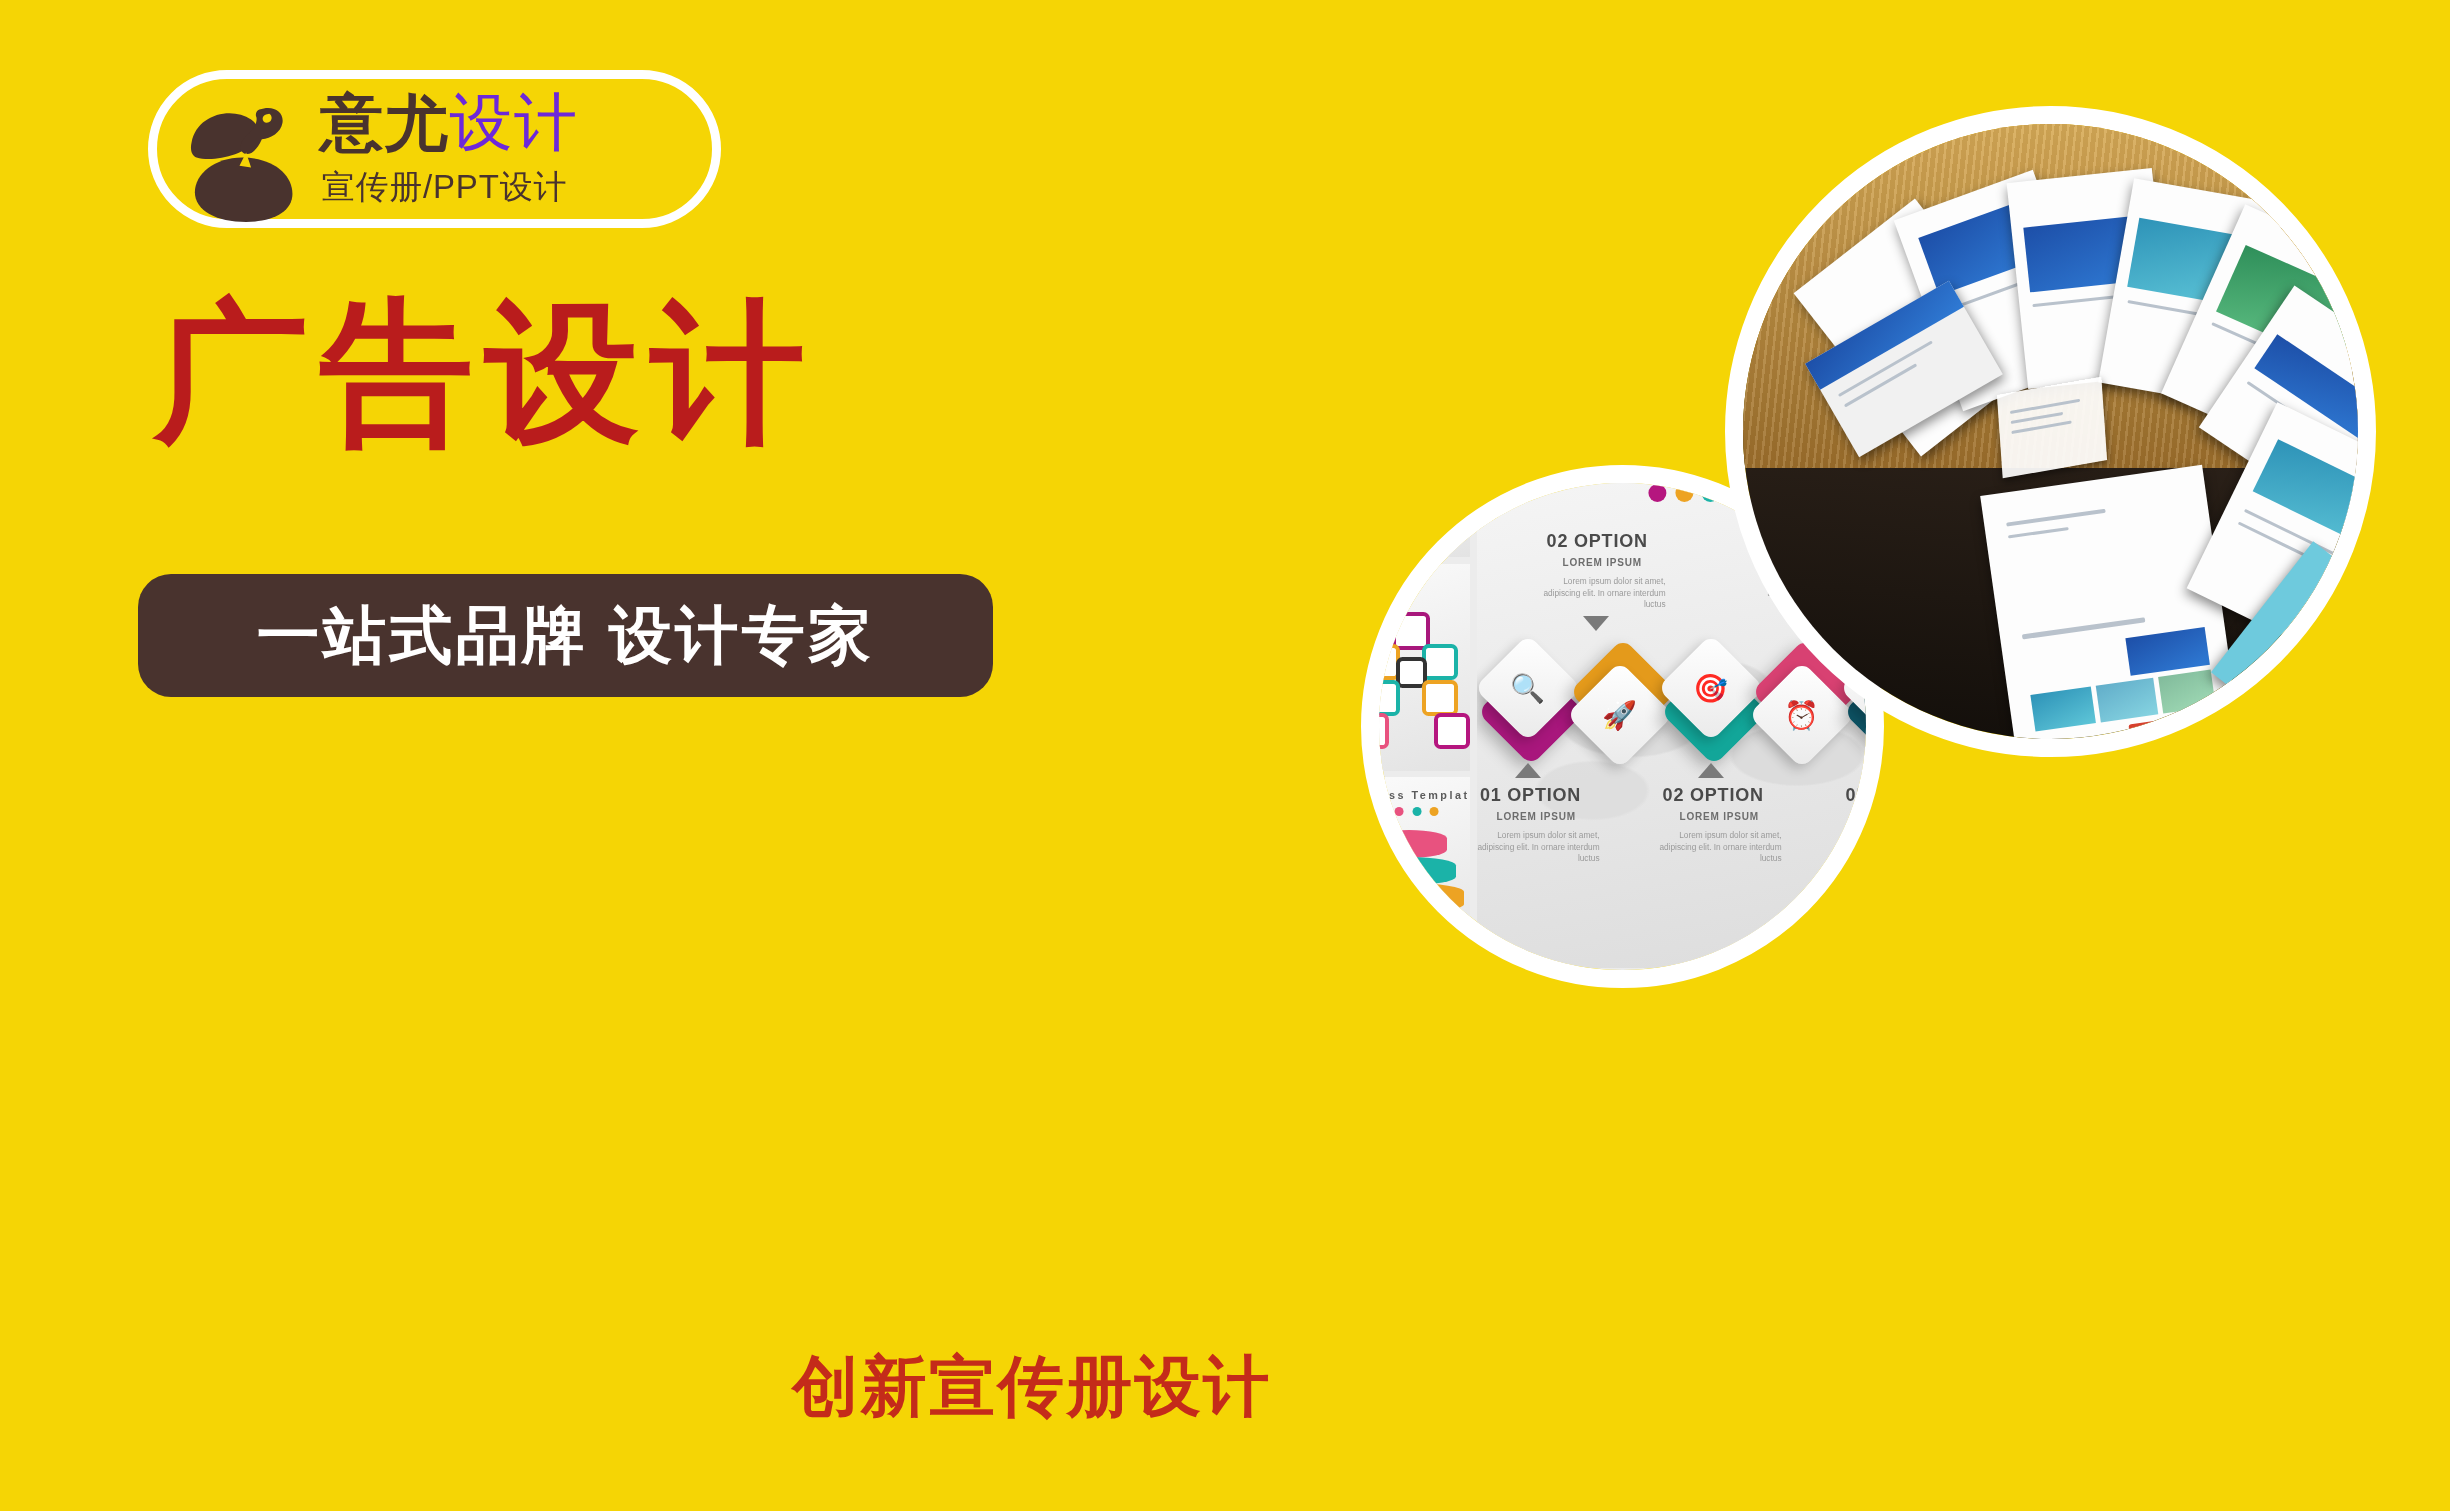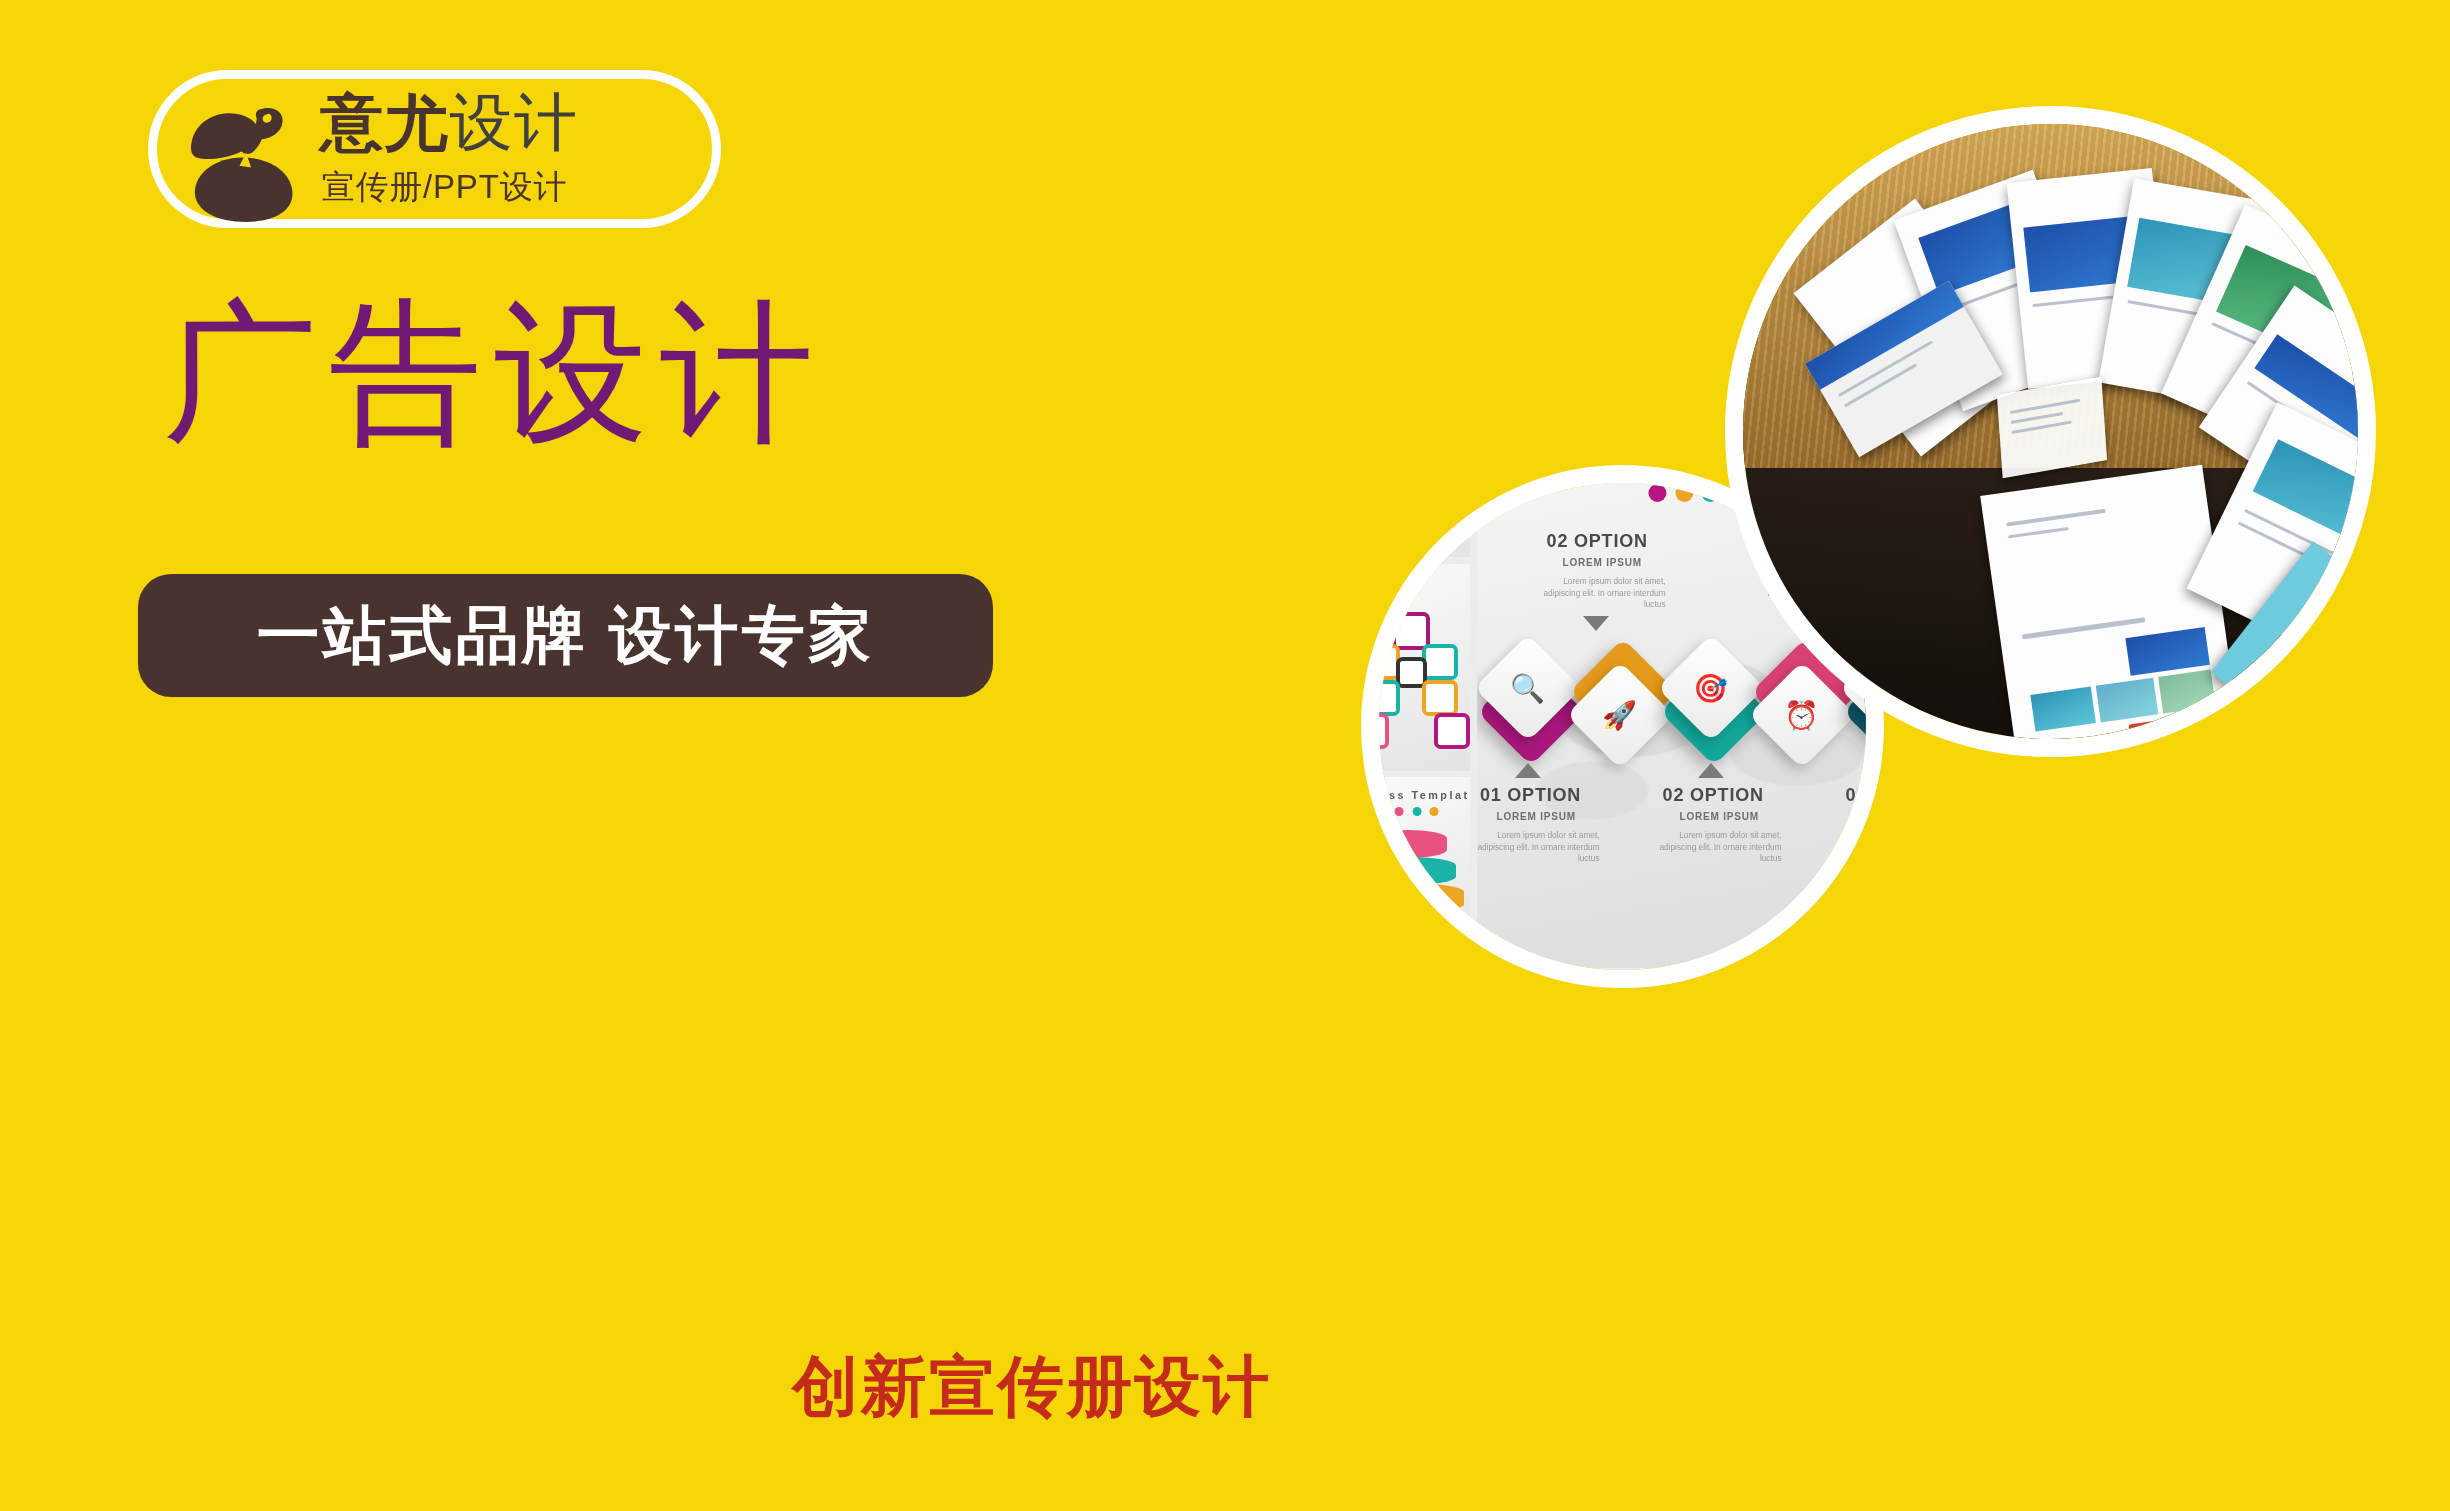--- a/index.html
+++ b/index.html
@@ -17,33 +17,33 @@
     border:9px solid #ffffff;border-radius:80px;box-sizing:border-box;
     display:flex;align-items:center;
   }
   .logo-mark{position:absolute;left:23px;top:11.6px;width:124px;height:133px;}
   .logo-text{position:absolute;left:163px;top:5px;width:390px;height:146px;}
   .logo-name{
     position:absolute;left:0;top:3.3px;
     font-size:63px;line-height:71px;color:#49332E;
     letter-spacing:1.7px;white-space:nowrap;
   }
-  .logo-name .thin{font-weight:300;color:#404040;}
+  .logo-name .thin{font-weight:300;color:#6d28d9;}
   .logo-name .bold{font-weight:900;}
   .logo-sub{
     position:absolute;left:1.7px;top:83px;
     font-size:33px;line-height:40px;color:#49332E;font-weight:500;
     letter-spacing:0.8px;white-space:nowrap;
   }
 
   
   .headline{
-    position:absolute;left:163px;top:292px;
-    font-size:154px;line-height:163px;font-weight:400;
-    color:#701a75;letter-spacing:11.6px;white-space:nowrap;
+    position:absolute;left:154px;top:292px;
+    font-size:154px;line-height:163px;font-weight:700;
+    color:#b91c1c;letter-spacing:11.6px;white-space:nowrap;
   }
 
   
   .sub-pill{
     position:absolute;left:138px;top:574px;width:855px;height:123px;
     background:#49332E;border-radius:33px;
     display:flex;align-items:center;justify-content:center;
   }
   .sub-pill-text{
     color:#ffffff;font-size:63px;font-weight:900;letter-spacing:3.3px;

